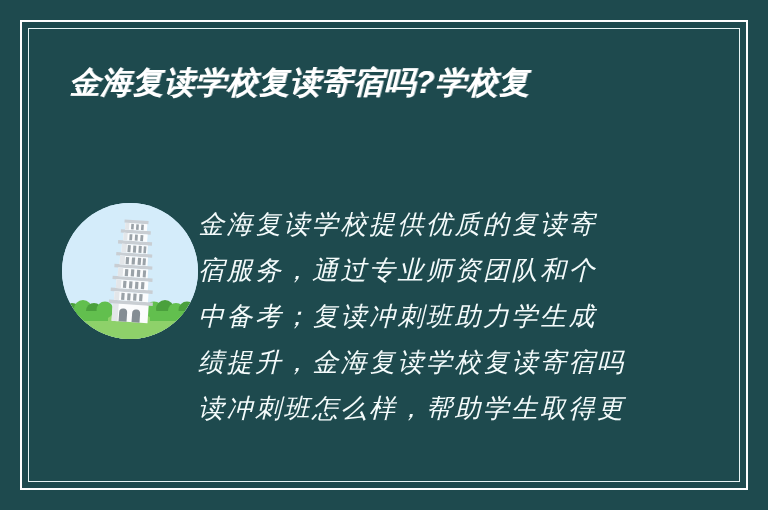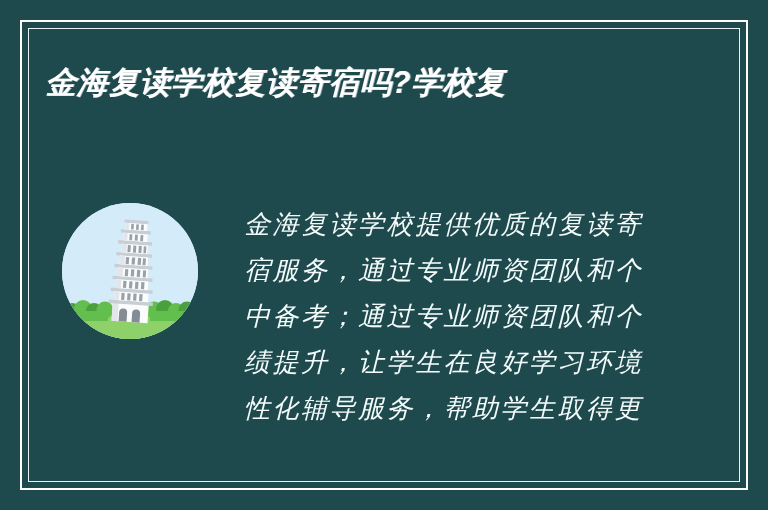--- a/index.html
+++ b/index.html
@@ -36,21 +36,21 @@
     right: 28px;
     bottom: 28px;
     border: 1.5px solid #e8f4f4;
     box-sizing: border-box;
     pointer-events: none;
   }
 
   
   .headline {
     position: absolute;
-    left: 45px;
+    left: 69px;
     top: 58px;
     width: 600px;
   }
   .headline-line {
     color: #ffffff;
     font-size: 31px;
     font-weight: bold;
     font-style: italic;
     letter-spacing: 0.5px;
     line-height: 50px;
@@ -84,21 +84,20 @@
     inset: 0;
     border-radius: 50%;
     background: #d4ecfa;
     overflow: hidden;
   }
   .illus-svg { display: block; width: 136px; height: 136px; }
 
   
   .body-text {
     flex: 1 1 auto;
-    margin-left: 46px;
     margin-top: 6px;
   }
   .body-line {
     color: #f4fbfb;
     font-size: 26px;
     line-height: 46px;
     letter-spacing: 2.5px;
     white-space: nowrap;
     font-family: "DejaVu Serif", "Liberation Serif", serif;
     font-style: italic;
@@ -216,19 +215,19 @@
               <rect x="56" y="17" width="24" height="3.2" fill="#c9ced3"></rect>
             </g>
           </g>
         </svg>
       </div>
     </div>
 
     <div class="body-text">
       <div class="body-line">金海复读学校提供优质的复读寄</div>
       <div class="body-line">宿服务，通过专业师资团队和个</div>
-      <div class="body-line">中备考；通过专业师资团队和个</div>
-      <div class="body-line">绩提升，让学生在良好学习环境</div>
-      <div class="body-line">性化辅导服务，帮助学生取得更</div>
+      <div class="body-line">中备考；复读冲刺班助力学生成</div>
+      <div class="body-line">绩提升，金海复读学校复读寄宿吗</div>
+      <div class="body-line">读冲刺班怎么样，帮助学生取得更</div>
     </div>
 
   </div>
 </div>
 
 </body></html>

